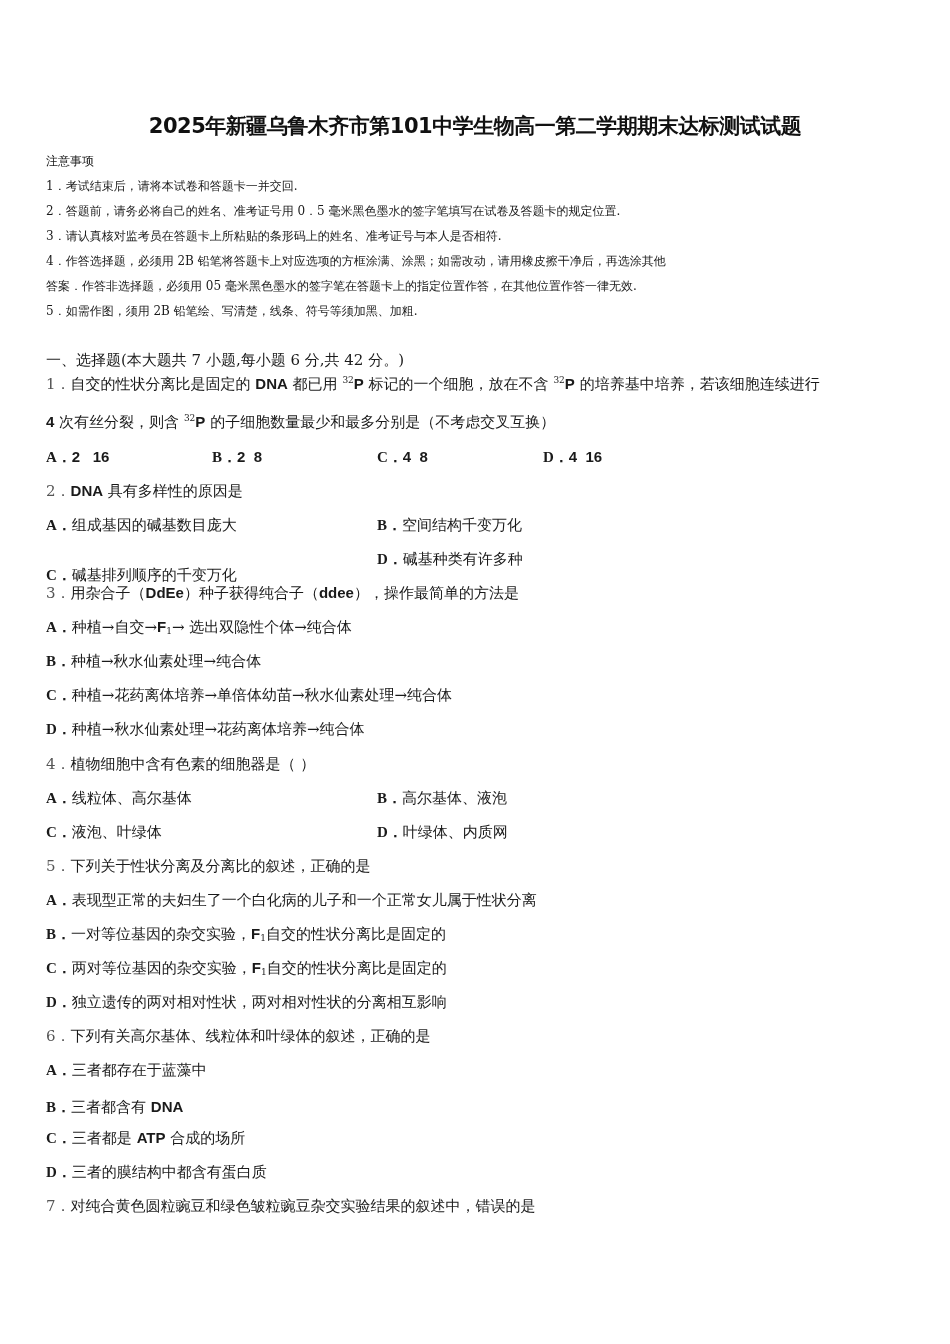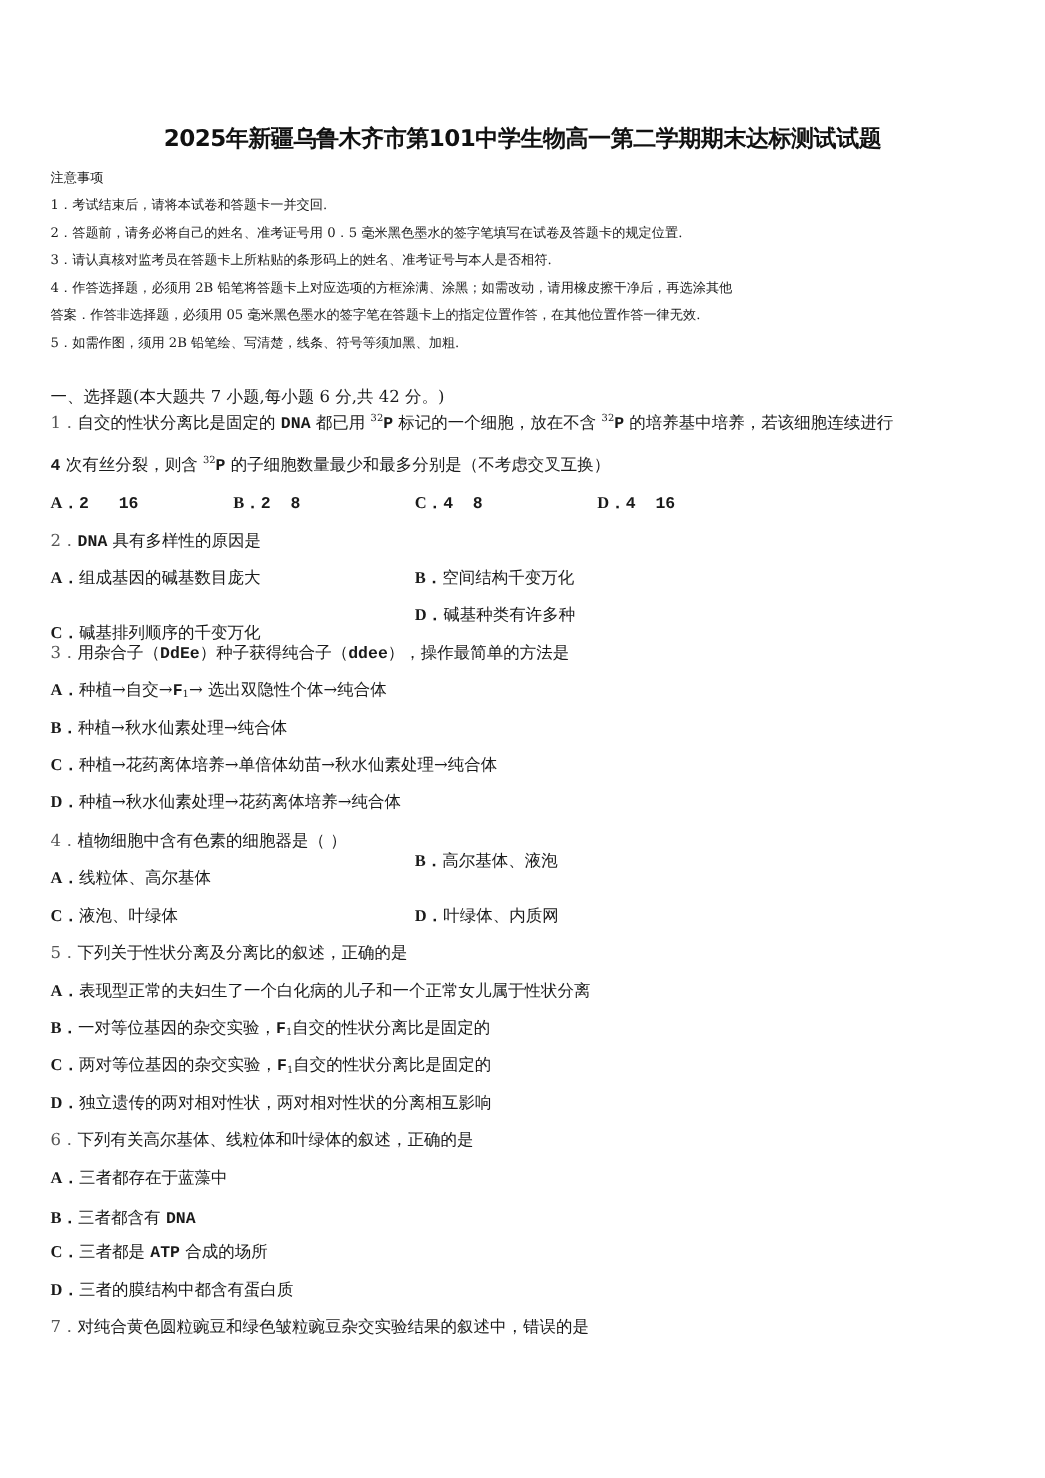--- a/index.html
+++ b/index.html
@@ -45,21 +45,21 @@
     .num {
       color: #555;
       font-weight: normal;
     }
     .opt-letter {
       font-weight: bold;
       font-family: "Liberation Serif", "DejaVu Serif", serif;
     }
     .latin-b {
       font-weight: bold;
-      font-family: Liberation Mono, monospace;
+      font-family: Liberation Sans, sans-serif;
     }
     sup {
       font-size: 9px;
       vertical-align: 6px;
       line-height: 0;
     }
     sub {
       font-size: 9px;
       vertical-align: -2px;
       line-height: 0;
@@ -106,21 +106,21 @@
   </div>
   <div class="line" style="top:617px"><span class="opt-letter">A．</span><span>种植→自交→</span><span class="latin-b">F</span><sub>1</sub><span>→ 选出双隐性个体→纯合体</span></div>
   <div class="line" style="top:651px"><span class="opt-letter">B．</span><span>种植→秋水仙素处理→纯合体</span></div>
   <div class="line" style="top:685px"><span class="opt-letter">C．</span><span>种植→花药离体培养→单倍体幼苗→秋水仙素处理→纯合体</span></div>
   <div class="line" style="top:719px"><span class="opt-letter">D．</span><span>种植→秋水仙素处理→花药离体培养→纯合体</span></div>
 
   <div class="line" style="top:754px">
     <span class="num">4．</span><span>植物细胞中含有色素的细胞器是（ ）</span>
   </div>
   <div class="line" style="top:788px; left:46px;"><span class="opt-letter">A．</span><span>线粒体、高尔基体</span></div>
-  <div class="line" style="top:772px; left:377px;"><span class="opt-letter">B．</span><span>高尔基体、液泡</span></div>
+  <div class="line" style="top:788px; left:377px;"><span class="opt-letter">B．</span><span>高尔基体、液泡</span></div>
   <div class="line" style="top:822px; left:46px;"><span class="opt-letter">C．</span><span>液泡、叶绿体</span></div>
   <div class="line" style="top:822px; left:377px;"><span class="opt-letter">D．</span><span>叶绿体、内质网</span></div>
 
   <div class="line" style="top:856px">
     <span class="num">5．</span><span>下列关于性状分离及分离比的叙述，正确的是</span>
   </div>
   <div class="line" style="top:890px"><span class="opt-letter">A．</span><span>表现型正常的夫妇生了一个白化病的儿子和一个正常女儿属于性状分离</span></div>
   <div class="line" style="top:924px"><span class="opt-letter">B．</span><span>一对等位基因的杂交实验，</span><span class="latin-b">F</span><sub>1</sub><span>自交的性状分离比是固定的</span></div>
   <div class="line" style="top:958px"><span class="opt-letter">C．</span><span>两对等位基因的杂交实验，</span><span class="latin-b">F</span><sub>1</sub><span>自交的性状分离比是固定的</span></div>
   <div class="line" style="top:992px"><span class="opt-letter">D．</span><span>独立遗传的两对相对性状，两对相对性状的分离相互影响</span></div>

